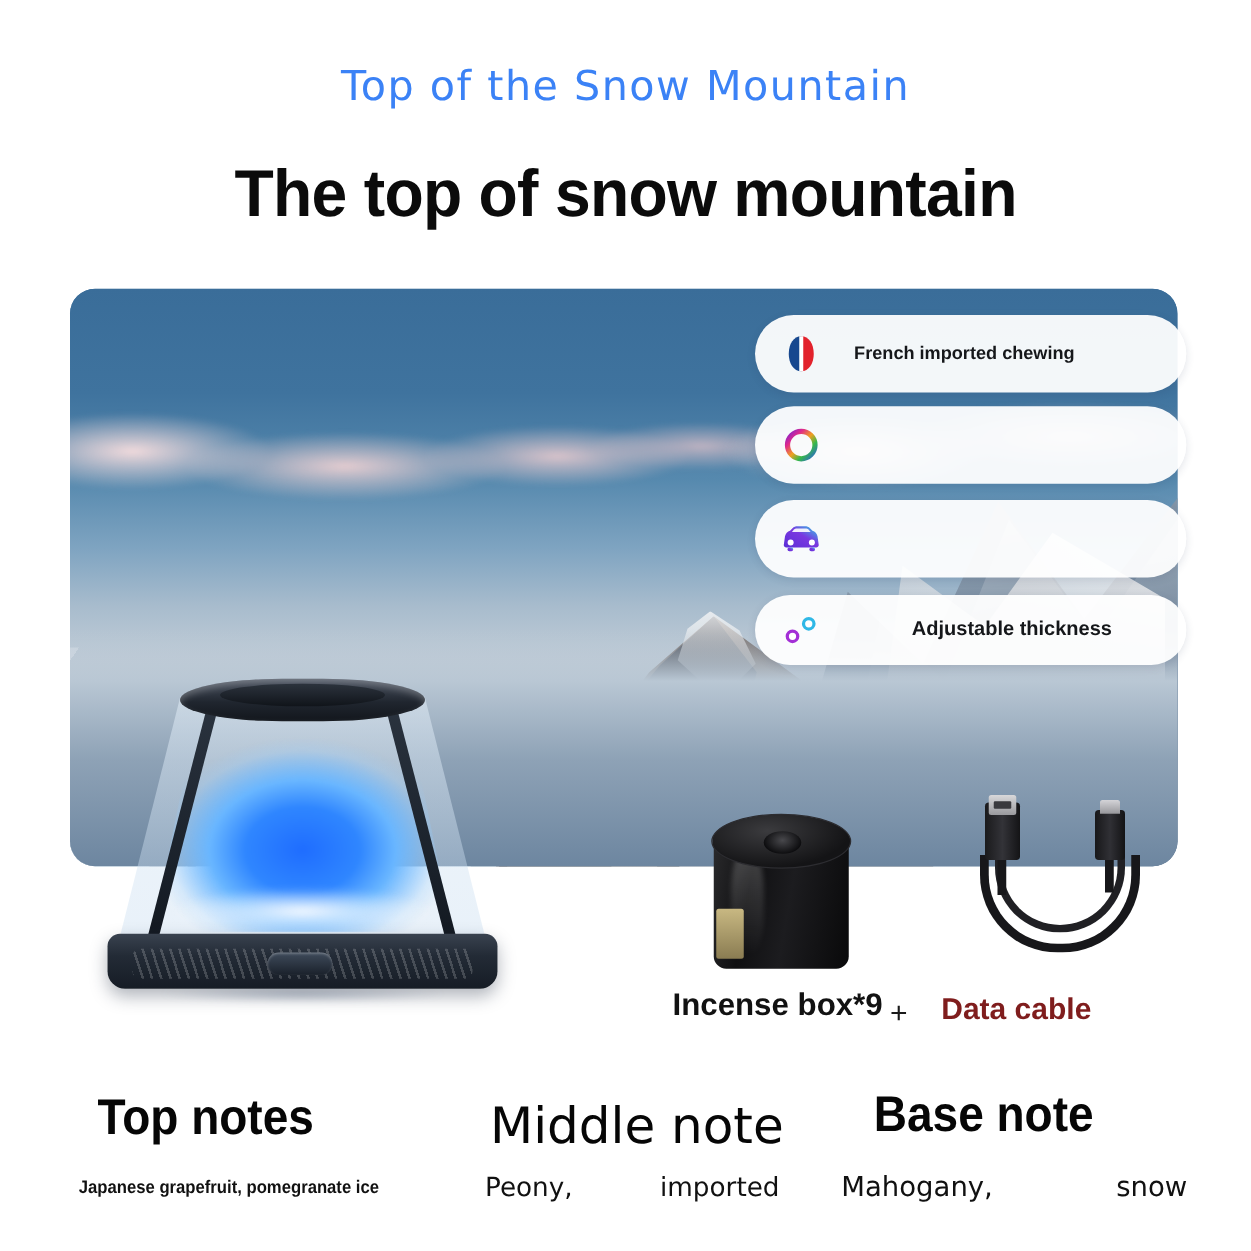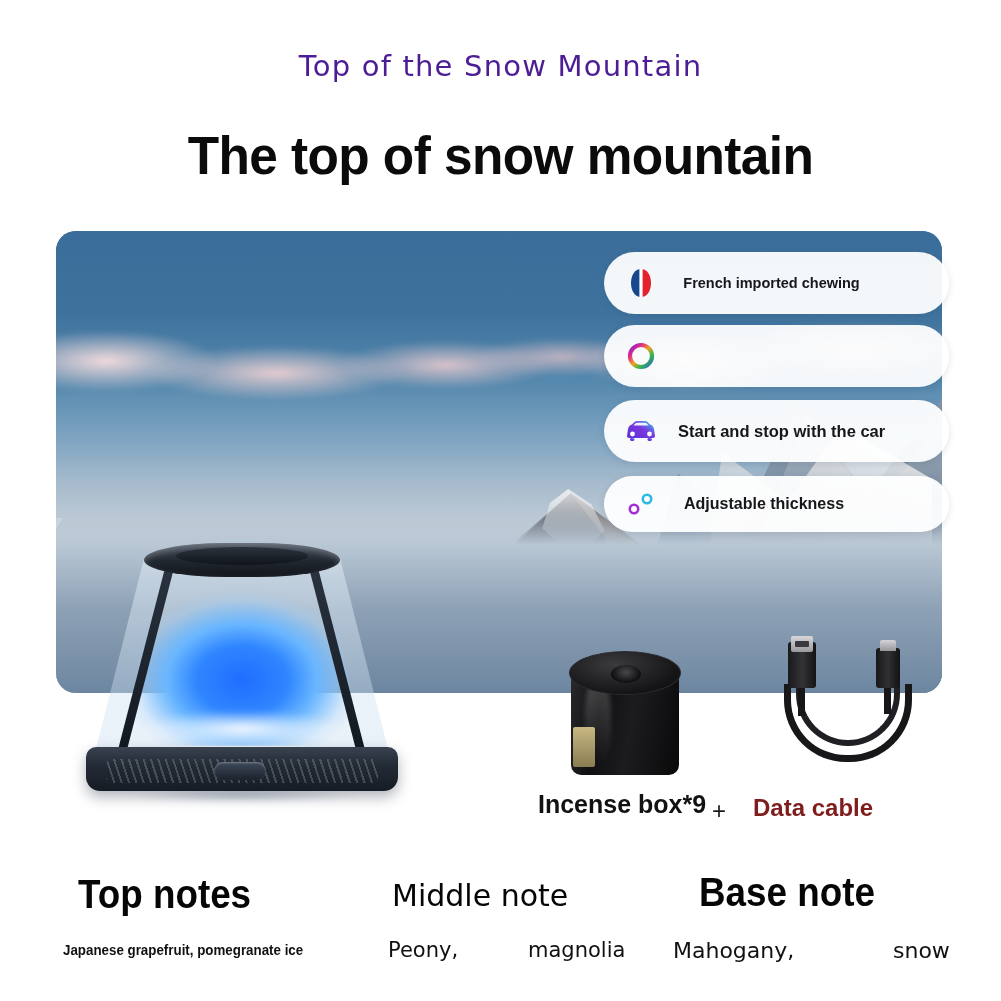--- a/index.html
+++ b/index.html
@@ -9,22 +9,22 @@
     font-family:"Liberation Sans", sans-serif;
     position:relative;
     overflow:hidden;
   }
 
   
   #subtitle-top {
     position:absolute; left:0; top:49px; width:1001px;
     text-align:center;
     font-family:"DejaVu Sans", sans-serif;
-    font-size:29px; font-weight:400; letter-spacing:1.2px;
-    color:#4c1d95;
+    font-size:33px; font-weight:400; letter-spacing:1.2px;
+    color:#3b82f6;
   }
   #main-title {
     position:absolute; left:0; top:125px; width:1001px;
     text-align:center;
     font-family:"Liberation Sans", sans-serif;
     font-size:53px; font-weight:bold; letter-spacing:-0.6px;
     color:#0b0b0b;
     transform:scaleX(0.97);
   }
 
@@ -153,21 +153,21 @@
     font-size:15.5px; font-weight:bold; color:#15171a;
     line-height:1.14; flex:1; padding-left:8px;
   }
   #badge-1 { left:604px; top:252px; width:345px; height:62px; }
   #badge-1 .btext { text-align:center; font-size:14.5px; padding-right:62px; }
   #badge-2 { left:604px; top:325px; width:345px; height:62px; }
   #badge-2 .btext { text-align:right; font-size:16.5px; padding-right:38px; }
   #badge-3 { left:604px; top:400px; width:345px; height:62px; }
   #badge-3 .btext { text-align:left; font-size:16.5px; padding-left:16px; }
   #badge-4 { left:604px; top:476px; width:345px; height:56px; }
-  #badge-4 .btext { text-align:left; font-size:16px; padding-left:22px; }
+  #badge-4 .btext { text-align:center; font-size:16px; padding-left:22px; }
 
   
   #diffuser { position:absolute; left:72px; top:533px; width:340px; height:270px; }
   .dome {
     position:absolute; left:22px; top:24px; width:296px; height:200px;
     background:linear-gradient(180deg, rgba(225,236,246,.55), rgba(190,215,238,.35));
     clip-path:polygon(17% 0%, 83% 0%, 100% 100%, 0% 100%);
     border-radius:6px;
   }
   .dome-glow {
@@ -313,21 +313,21 @@
   }
   #caption-cable {
     position:absolute; left:753px; top:794px;
     font-size:24px; font-weight:bold; color:#7f1d1d;
   }
 
   
   .note-head { position:absolute; font-weight:bold; color:#060606; }
   .note-body { position:absolute; color:#111; }
   #top-notes-head   { left:78px;  top:872px; font-size:40px; transform:scaleX(.92); transform-origin:left; }
-  #mid-notes-head   { left:392px; top:878px; font-size:30px; font-weight:normal; font-family:"DejaVu Sans", sans-serif; }
+  #mid-notes-head   { left:392px; top:878px; font-size:40px; font-weight:normal; font-family:"DejaVu Sans", sans-serif; }
   #base-notes-head  { left:699px; top:870px; font-size:40px; transform:scaleX(.92); transform-origin:left; }
   #top-notes-body   { left:63px;  top:942px; font-size:14.5px; transform:scaleX(.92); transform-origin:left; font-weight:600; }
   #mid-notes-body-1 { left:388px; top:938px; font-size:21px; font-family:"DejaVu Sans", sans-serif; }
   #mid-notes-body-2 { left:528px; top:938px; font-size:21px; font-family:"DejaVu Sans", sans-serif; }
   #base-notes-body-1{ left:673px; top:938px; font-size:22px; font-family:"DejaVu Sans", sans-serif; }
   #base-notes-body-2{ left:893px; top:938px; font-size:22px; font-family:"DejaVu Sans", sans-serif; }
 </style>
 </head>
 <body>
 
@@ -390,21 +390,20 @@
         </linearGradient>
       </defs>
       <path d="M4 20 L5 13 C5.4 11 7 9 9 8.6 L11 6.5 C12 5.4 13.5 5 15 5 L21 5 C22.5 5 24 5.4 25 6.5 L27 8.6 C29 9 30.6 11 31 13 L32 20 C32 21.2 31 22 30 22 L6 22 C5 22 4 21.2 4 20 Z" fill="url(#carg)"></path>
       <path d="M10.5 9.5 L12.2 7.6 C12.8 7 13.6 6.8 14.4 6.8 L21.6 6.8 C22.4 6.8 23.2 7 23.8 7.6 L25.5 9.5 Z" fill="#ffffff" opacity=".9"></path>
       <circle cx="9.5" cy="18" r="2.4" fill="#ffffff"></circle>
       <circle cx="26.5" cy="18" r="2.4" fill="#ffffff"></circle>
       <rect x="7" y="22" width="4.5" height="3" rx="1.4" fill="url(#carg)"></rect>
       <rect x="24.5" y="22" width="4.5" height="3" rx="1.4" fill="url(#carg)"></rect>
     </svg>
   </span>
-  <span class="btext">Start and stop with the car</span>
 </div>
 
 <div class="badge" id="badge-4">
   <span class="bicon">
     <svg width="38" height="28" viewBox="0 0 38 28">
       <defs>
         <linearGradient id="slg" x1="0" y1="0" x2="1" y2="0">
           <stop offset="0%" stop-color="#9b2fd6"></stop>
           <stop offset="60%" stop-color="#5b54e0"></stop>
           <stop offset="100%" stop-color="#2fd0e6"></stop>
@@ -456,15 +455,15 @@
 <div id="caption-incense">Incense box*9</div>
 <div id="caption-plus">+</div>
 <div id="caption-cable">Data cable</div>
 
 <div class="note-head" id="top-notes-head">Top notes</div>
 <div class="note-head" id="mid-notes-head">Middle note</div>
 <div class="note-head" id="base-notes-head">Base note</div>
 
 <div class="note-body" id="top-notes-body">Japanese grapefruit, pomegranate ice</div>
 <div class="note-body" id="mid-notes-body-1">Peony,</div>
-<div class="note-body" id="mid-notes-body-2">magnolia</div>
+<div class="note-body" id="mid-notes-body-2">imported</div>
 <div class="note-body" id="base-notes-body-1">Mahogany,</div>
 <div class="note-body" id="base-notes-body-2">snow</div>
 
 </body></html>

